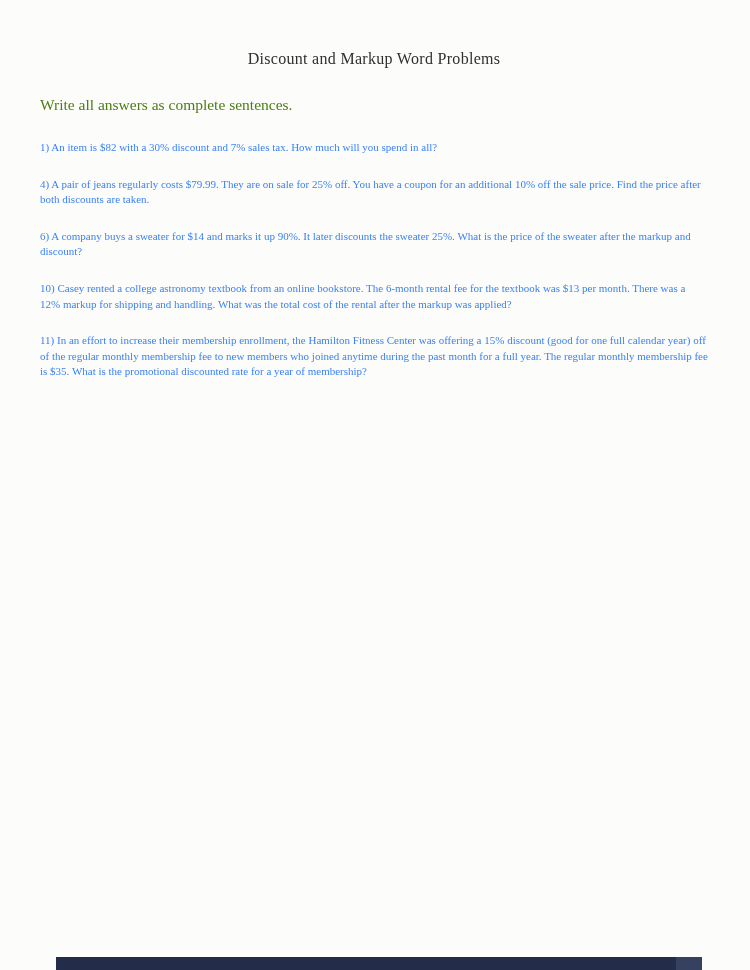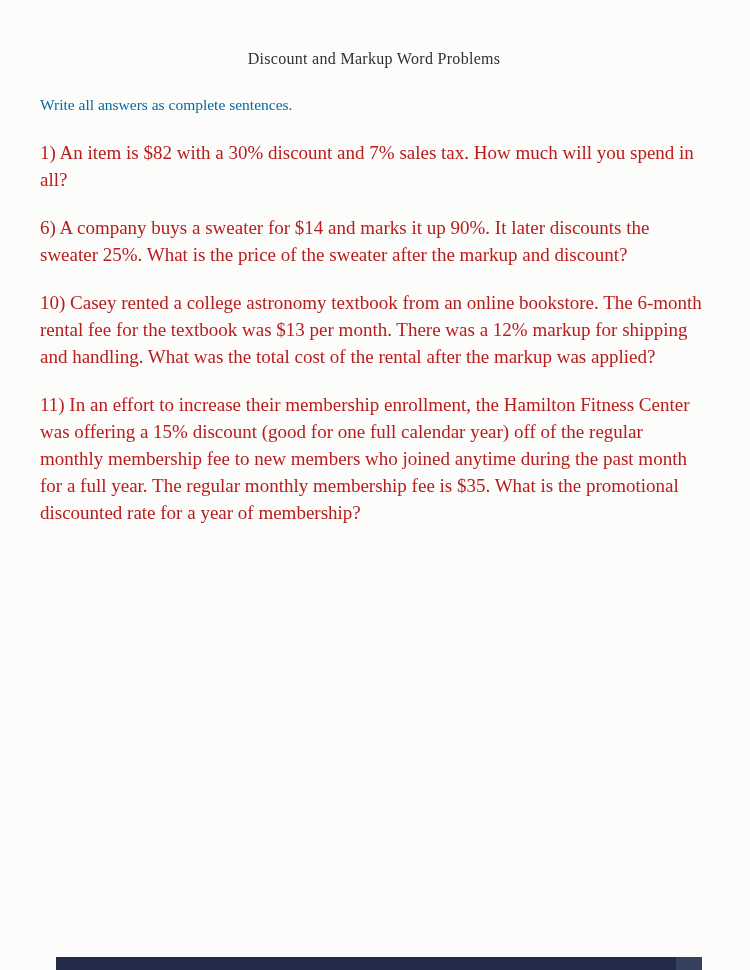--- a/index.html
+++ b/index.html
@@ -25,27 +25,27 @@
     font-size: 16px;
     font-weight: normal;
     text-align: center;
     letter-spacing: 0.3px;
     color: #303030;
     margin: 0 0 28px 0;
   }
   .instruction {
     font-size: 15.5px;
     margin: 0 0 26px 0;
-    color: #0369a1;
+    color: #4d7c0f;
   }
   .problem {
-    font-size: 19px;
+    font-size: 11px;
     line-height: 1.42;
     margin: 0 0 21px 0;
-    color: #b91c1c;
+    color: #3b82f6;
     max-width: 668px;
   }
   .scan-bar {
     position: absolute;
     left: 56px;
     bottom: 0;
     width: 646px;
     height: 13px;
     background: #232d49;
   }
@@ -60,20 +60,21 @@
 </style>
 </head>
 <body>
 
 <div class="page">
   <div class="content">
     <h1 class="title">Discount and Markup Word Problems</h1>
     <p class="instruction">Write all answers as complete sentences.</p>
 
     <p class="problem">1) An item is $82 with a 30% discount and 7% sales tax. How much will you spend in all?</p>
+    <p class="problem">4) A pair of jeans regularly costs $79.99. They are on sale for 25% off. You have a coupon for an additional 10% off the sale price. Find the price after both discounts are taken.</p>
     <p class="problem">6) A company buys a sweater for $14 and marks it up 90%. It later discounts the sweater 25%. What is the price of the sweater after the markup and discount?</p>
     <p class="problem">10) Casey rented a college astronomy textbook from an online bookstore. The 6-month rental fee for the textbook was $13 per month. There was a 12% markup for shipping and handling. What was the total cost of the rental after the markup was applied?</p>
     <p class="problem">11) In an effort to increase their membership enrollment, the Hamilton Fitness Center was offering a 15% discount (good for one full calendar year) off of the regular monthly membership fee to new members who joined anytime during the past month for a full year. The regular monthly membership fee is $35. What is the promotional discounted rate for a year of membership?</p>
   </div>
 
   <div class="scan-bar">
     <span class="bar-end"></span>
   </div>
 </div>
 

